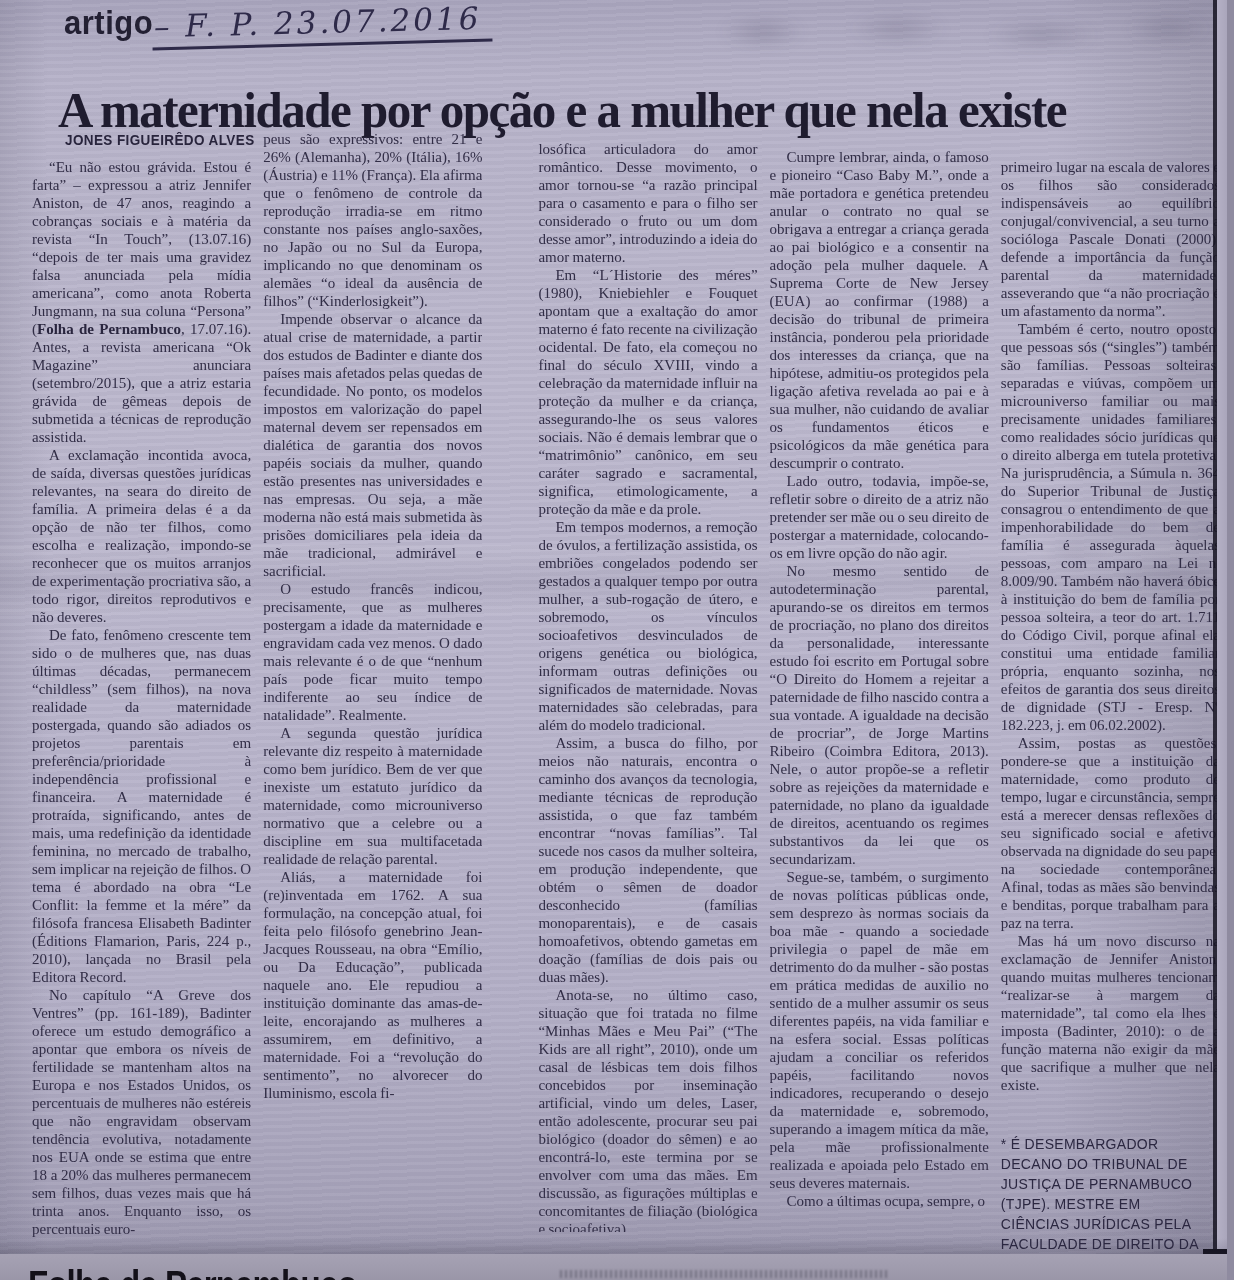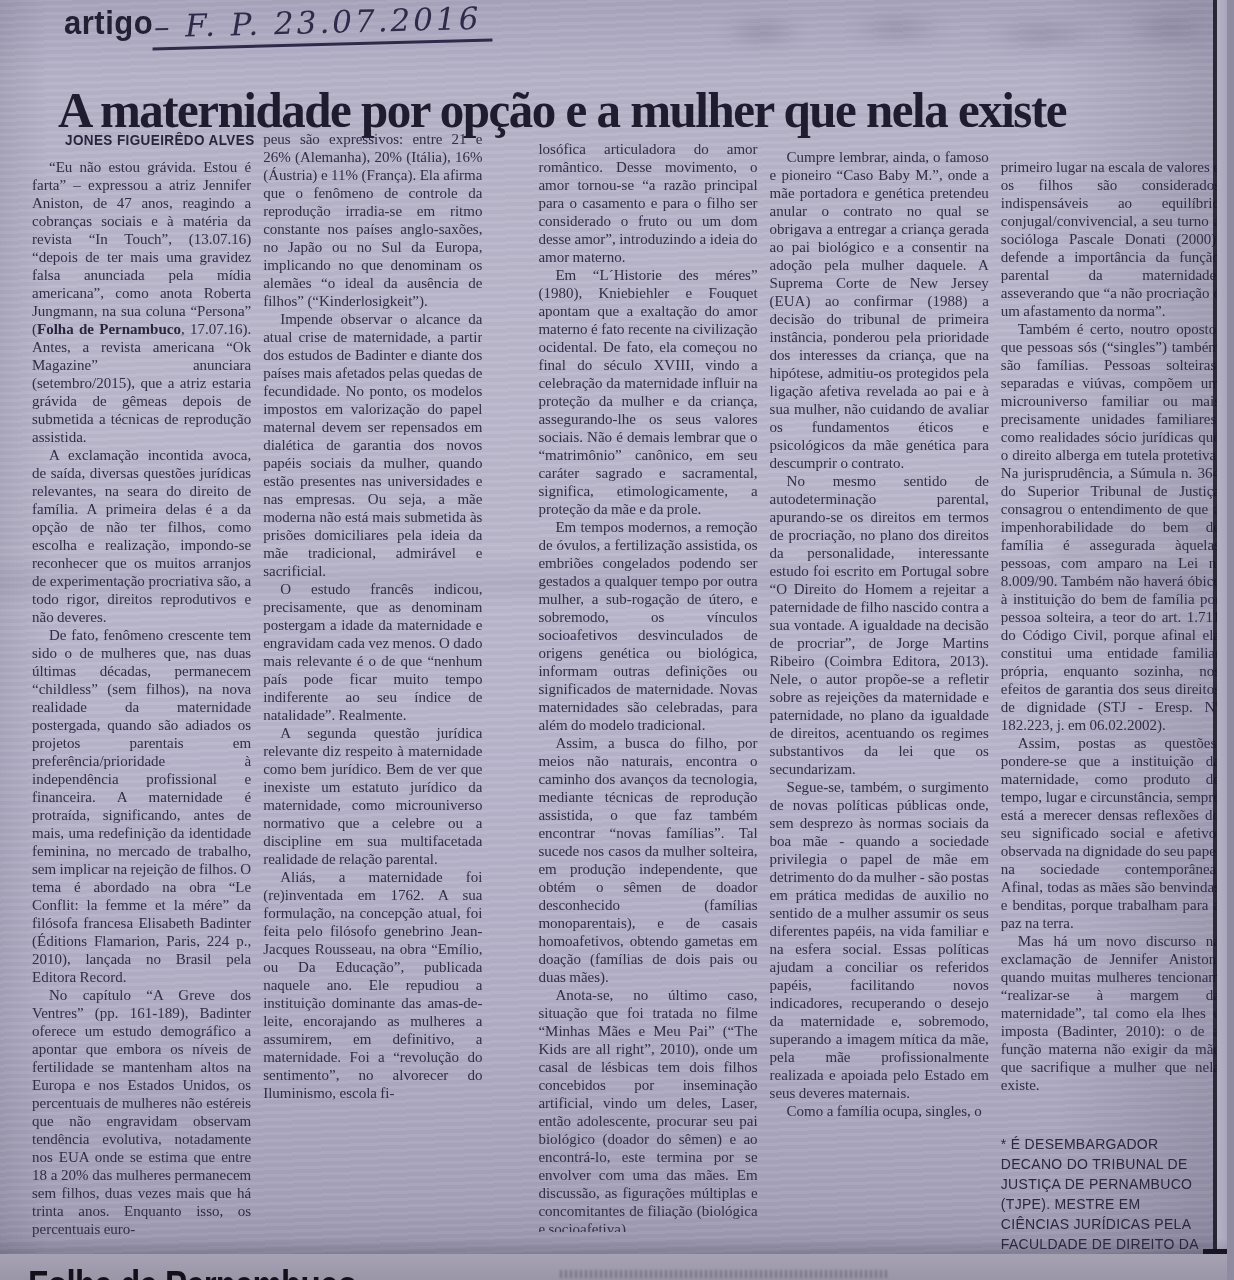--- a/index.html
+++ b/index.html
@@ -119,36 +119,37 @@
   <div class="columns">
     <div class="col">
         <p class="para indent">“Eu não estou grávida. Estou é farta” – expressou a atriz Jennifer Aniston, de 47 anos, reagindo a cobranças sociais e à matéria da revista “In Touch”, (13.07.16) “depois de ter mais uma gravidez falsa anunciada pela mídia americana”, como anota Roberta Jungmann, na sua coluna “Persona” (<b>Folha de Pernambuco</b>, 17.07.16). Antes, a revista americana “Ok Magazine” anunciara (setembro/2015), que a atriz estaria grávida de gêmeas depois de submetida a técnicas de reprodução assistida.</p>
         <p class="para indent">A exclamação incontida avoca, de saída, diversas questões jurídicas relevantes, na seara do direito de família. A primeira delas é a da opção de não ter filhos, como escolha e realização, impondo-se reconhecer que os muitos arranjos de experimentação procriativa são, a todo rigor, direitos reprodutivos e não deveres.</p>
         <p class="para indent">De fato, fenômeno crescente tem sido o de mulheres que, nas duas últimas décadas, permanecem “childless” (sem filhos), na nova realidade da maternidade postergada, quando são adiados os projetos parentais em preferência/prioridade à independência profissional e financeira. A maternidade é protraída, significando, antes de mais, uma redefinição da identidade feminina, no mercado de trabalho, sem implicar na rejeição de filhos. O tema é abordado na obra “Le Conflit: la femme et la mére” da filósofa francesa Elisabeth Badinter (Éditions Flamarion, Paris, 224 p., 2010), lançada no Brasil pela Editora Record.</p>
         <p class="para indent">No capítulo “A Greve dos Ventres” (pp. 161-189), Badinter oferece um estudo demográfico a apontar que embora os níveis de fertilidade se mantenham altos na Europa e nos Estados Unidos, os percentuais de mulheres não estéreis que não engravidam observam tendência evolutiva, notadamente nos EUA onde se estima que entre 18 a 20% das mulheres permanecem sem filhos, duas vezes mais que há trinta anos. Enquanto isso, os percentuais euro-</p>
       </div>
     <div class="col">
         <p class="para">peus são expressivos: entre 21 e 26% (Alemanha), 20% (Itália), 16% (Áustria) e 11% (França). Ela afirma que o fenômeno de controle da reprodução irradia-se em ritmo constante nos países anglo-saxões, no Japão ou no Sul da Europa, implicando no que denominam os alemães “o ideal da ausência de filhos” (“Kinderlosigkeit”).</p>
         <p class="para indent">Impende observar o alcance da atual crise de maternidade, a partir dos estudos de Badinter e diante dos países mais afetados pelas quedas de fecundidade. No ponto, os modelos impostos em valorização do papel maternal devem ser repensados em dialética de garantia dos novos papéis sociais da mulher, quando estão presentes nas universidades e nas empresas. Ou seja, a mãe moderna não está mais submetida às prisões domiciliares pela ideia da mãe tradicional, admirável e sacrificial.</p>
-        <p class="para indent">O estudo francês indicou, precisamente, que as denominam postergam a idade da maternidade e engravidam cada vez menos. O dado mais relevante é o de que “nenhum país pode ficar muito tempo indiferente ao seu índice de natalidade”. Realmente.</p>
+        <p class="para indent">O estudo francês indicou, precisamente, que as mulheres postergam a idade da maternidade e engravidam cada vez menos. O dado mais relevante é o de que “nenhum país pode ficar muito tempo indiferente ao seu índice de natalidade”. Realmente.</p>
         <p class="para indent">A segunda questão jurídica relevante diz respeito à maternidade como bem jurídico. Bem de ver que inexiste um estatuto jurídico da maternidade, como microuniverso normativo que a celebre ou a discipline em sua multifacetada realidade de relação parental.</p>
         <p class="para indent">Aliás, a maternidade foi (re)inventada em 1762. A sua formulação, na concepção atual, foi feita pelo filósofo genebrino Jean-Jacques Rousseau, na obra “Emílio, ou Da Educação”, publicada naquele ano. Ele repudiou a instituição dominante das amas-de-leite, encorajando as mulheres a assumirem, em definitivo, a maternidade. Foi a “revolução do sentimento”, no alvorecer do Iluminismo, escola fi-</p>
       </div>
     <div class="col">
         <p class="para">losófica articuladora do amor romântico. Desse movimento, o amor tornou-se “a razão principal para o casamento e para o filho ser considerado o fruto ou um dom desse amor”, introduzindo a ideia do amor materno.</p>
         <p class="para indent">Em “L´Historie des méres” (1980), Kniebiehler e Fouquet apontam que a exaltação do amor materno é fato recente na civilização ocidental. De fato, ela começou no final do século XVIII, vindo a celebração da maternidade influir na proteção da mulher e da criança, assegurando-lhe os seus valores sociais. Não é demais lembrar que o “matrimônio” canônico, em seu caráter sagrado e sacramental, significa, etimologicamente, a proteção da mãe e da prole.</p>
         <p class="para indent">Em tempos modernos, a remoção de óvulos, a fertilização assistida, os embriões congelados podendo ser gestados a qualquer tempo por outra mulher, a sub-rogação de útero, e sobremodo, os vínculos socioafetivos desvinculados de origens genética ou biológica, informam outras definições ou significados de maternidade. Novas maternidades são celebradas, para além do modelo tradicional.</p>
         <p class="para indent">Assim, a busca do filho, por meios não naturais, encontra o caminho dos avanços da tecnologia, mediante técnicas de reprodução assistida, o que faz também encontrar “novas famílias”. Tal sucede nos casos da mulher solteira, em produção independente, que obtém o sêmen de doador desconhecido (famílias monoparentais), e de casais homoafetivos, obtendo gametas em doação (famílias de dois pais ou duas mães).</p>
         <p class="para indent">Anota-se, no último caso, situação que foi tratada no filme “Minhas Mães e Meu Pai” (“The Kids are all right”, 2010), onde um casal de lésbicas tem dois filhos concebidos por inseminação artificial, vindo um deles, Laser, então adolescente, procurar seu pai biológico (doador do sêmen) e ao encontrá-lo, este termina por se envolver com uma das mães. Em discussão, as figurações múltiplas e concomitantes de filiação (biológica e socioafetiva).</p>
       </div>
     <div class="col">
         <p class="para indent">Cumpre lembrar, ainda, o famoso e pioneiro “Caso Baby M.”, onde a mãe portadora e genética pretendeu anular o contrato no qual se obrigava a entregar a criança gerada ao pai biológico e a consentir na adoção pela mulher daquele. A Suprema Corte de New Jersey (EUA) ao confirmar (1988) a decisão do tribunal de primeira instância, ponderou pela prioridade dos interesses da criança, que na hipótese, admitiu-os protegidos pela ligação afetiva revelada ao pai e à sua mulher, não cuidando de avaliar os fundamentos éticos e psicológicos da mãe genética para descumprir o contrato.</p>
+        <p class="para indent">Lado outro, todavia, impõe-se, refletir sobre o direito de a atriz não pretender ser mãe ou o seu direito de postergar a maternidade, colocando-os em livre opção do não agir.</p>
         <p class="para indent">No mesmo sentido de autodeterminação parental, apurando-se os direitos em termos de procriação, no plano dos direitos da personalidade, interessante estudo foi escrito em Portugal sobre “O Direito do Homem a rejeitar a paternidade de filho nascido contra a sua vontade. A igualdade na decisão de procriar”, de Jorge Martins Ribeiro (Coimbra Editora, 2013). Nele, o autor propõe-se a refletir sobre as rejeições da maternidade e paternidade, no plano da igualdade de direitos, acentuando os regimes substantivos da lei que os secundarizam.</p>
         <p class="para indent">Segue-se, também, o surgimento de novas políticas públicas onde, sem desprezo às normas sociais da boa mãe - quando a sociedade privilegia o papel de mãe em detrimento do da mulher - são postas em prática medidas de auxilio no sentido de a mulher assumir os seus diferentes papéis, na vida familiar e na esfera social. Essas políticas ajudam a conciliar os referidos papéis, facilitando novos indicadores, recuperando o desejo da maternidade e, sobremodo, superando a imagem mítica da mãe, pela mãe profissionalmente realizada e apoiada pelo Estado em seus deveres maternais.</p>
-        <p class="para indent">Como a família ocupa, singles, o</p>
+        <p class="para indent">Como a últimas ocupa, sempre, o</p>
       </div>
     <div class="col">
       <div>
           <p class="para">primeiro lugar na escala de valores e os filhos são considerados indispensáveis ao equilíbrio conjugal/convivencial, a seu turno a socióloga Pascale Donati (2000), defende a importância da função parental da maternidade, asseverando que “a não procriação é um afastamento da norma”.</p>
           <p class="para indent">Também é certo, noutro oposto, que pessoas sós (“singles”) também são famílias. Pessoas solteiras, separadas e viúvas, compõem um microuniverso familiar ou mais precisamente unidades familiares, como realidades sócio jurídicas que o direito alberga em tutela protetiva. Na jurisprudência, a Súmula n. 364 do Superior Tribunal de Justiça consagrou o entendimento de que a impenhorabilidade do bem de família é assegurada àquelas pessoas, com amparo na Lei n. 8.009/90. Também não haverá óbice à instituição do bem de família por pessoa solteira, a teor do art. 1.711 do Código Civil, porque afinal ela constitui uma entidade familiar própria, enquanto sozinha, nos efeitos de garantia dos seus direitos de dignidade (STJ - Eresp. Nº 182.223, j. em 06.02.2002).</p>
           <p class="para indent">Assim, postas as questões, pondere-se que a instituição da maternidade, como produto de tempo, lugar e circunstância, sempre está a merecer densas reflexões do seu significado social e afetivo, observada na dignidade do seu papel na sociedade contemporânea. Afinal, todas as mães são benvindas e benditas, porque trabalham para a paz na terra.</p>
           <p class="para indent">Mas há um novo discurso na exclamação de Jennifer Aniston, quando muitas mulheres tencionam “realizar-se à margem da maternidade”, tal como ela lhes é imposta (Badinter, 2010): o de a função materna não exigir da mãe que sacrifique a mulher que nela existe.</p>
         </div>
       <div class="footnote">* É DESEMBARGADOR DECANO DO TRIBUNAL DE JUSTIÇA DE PERNAMBUCO (TJPE). MESTRE EM CIÊNCIAS JURÍDICAS PELA FACULDADE DE DIREITO DA UNIVERSIDADE CLÁSSICA DE LISBOA (FDUL).</div>
     </div>

